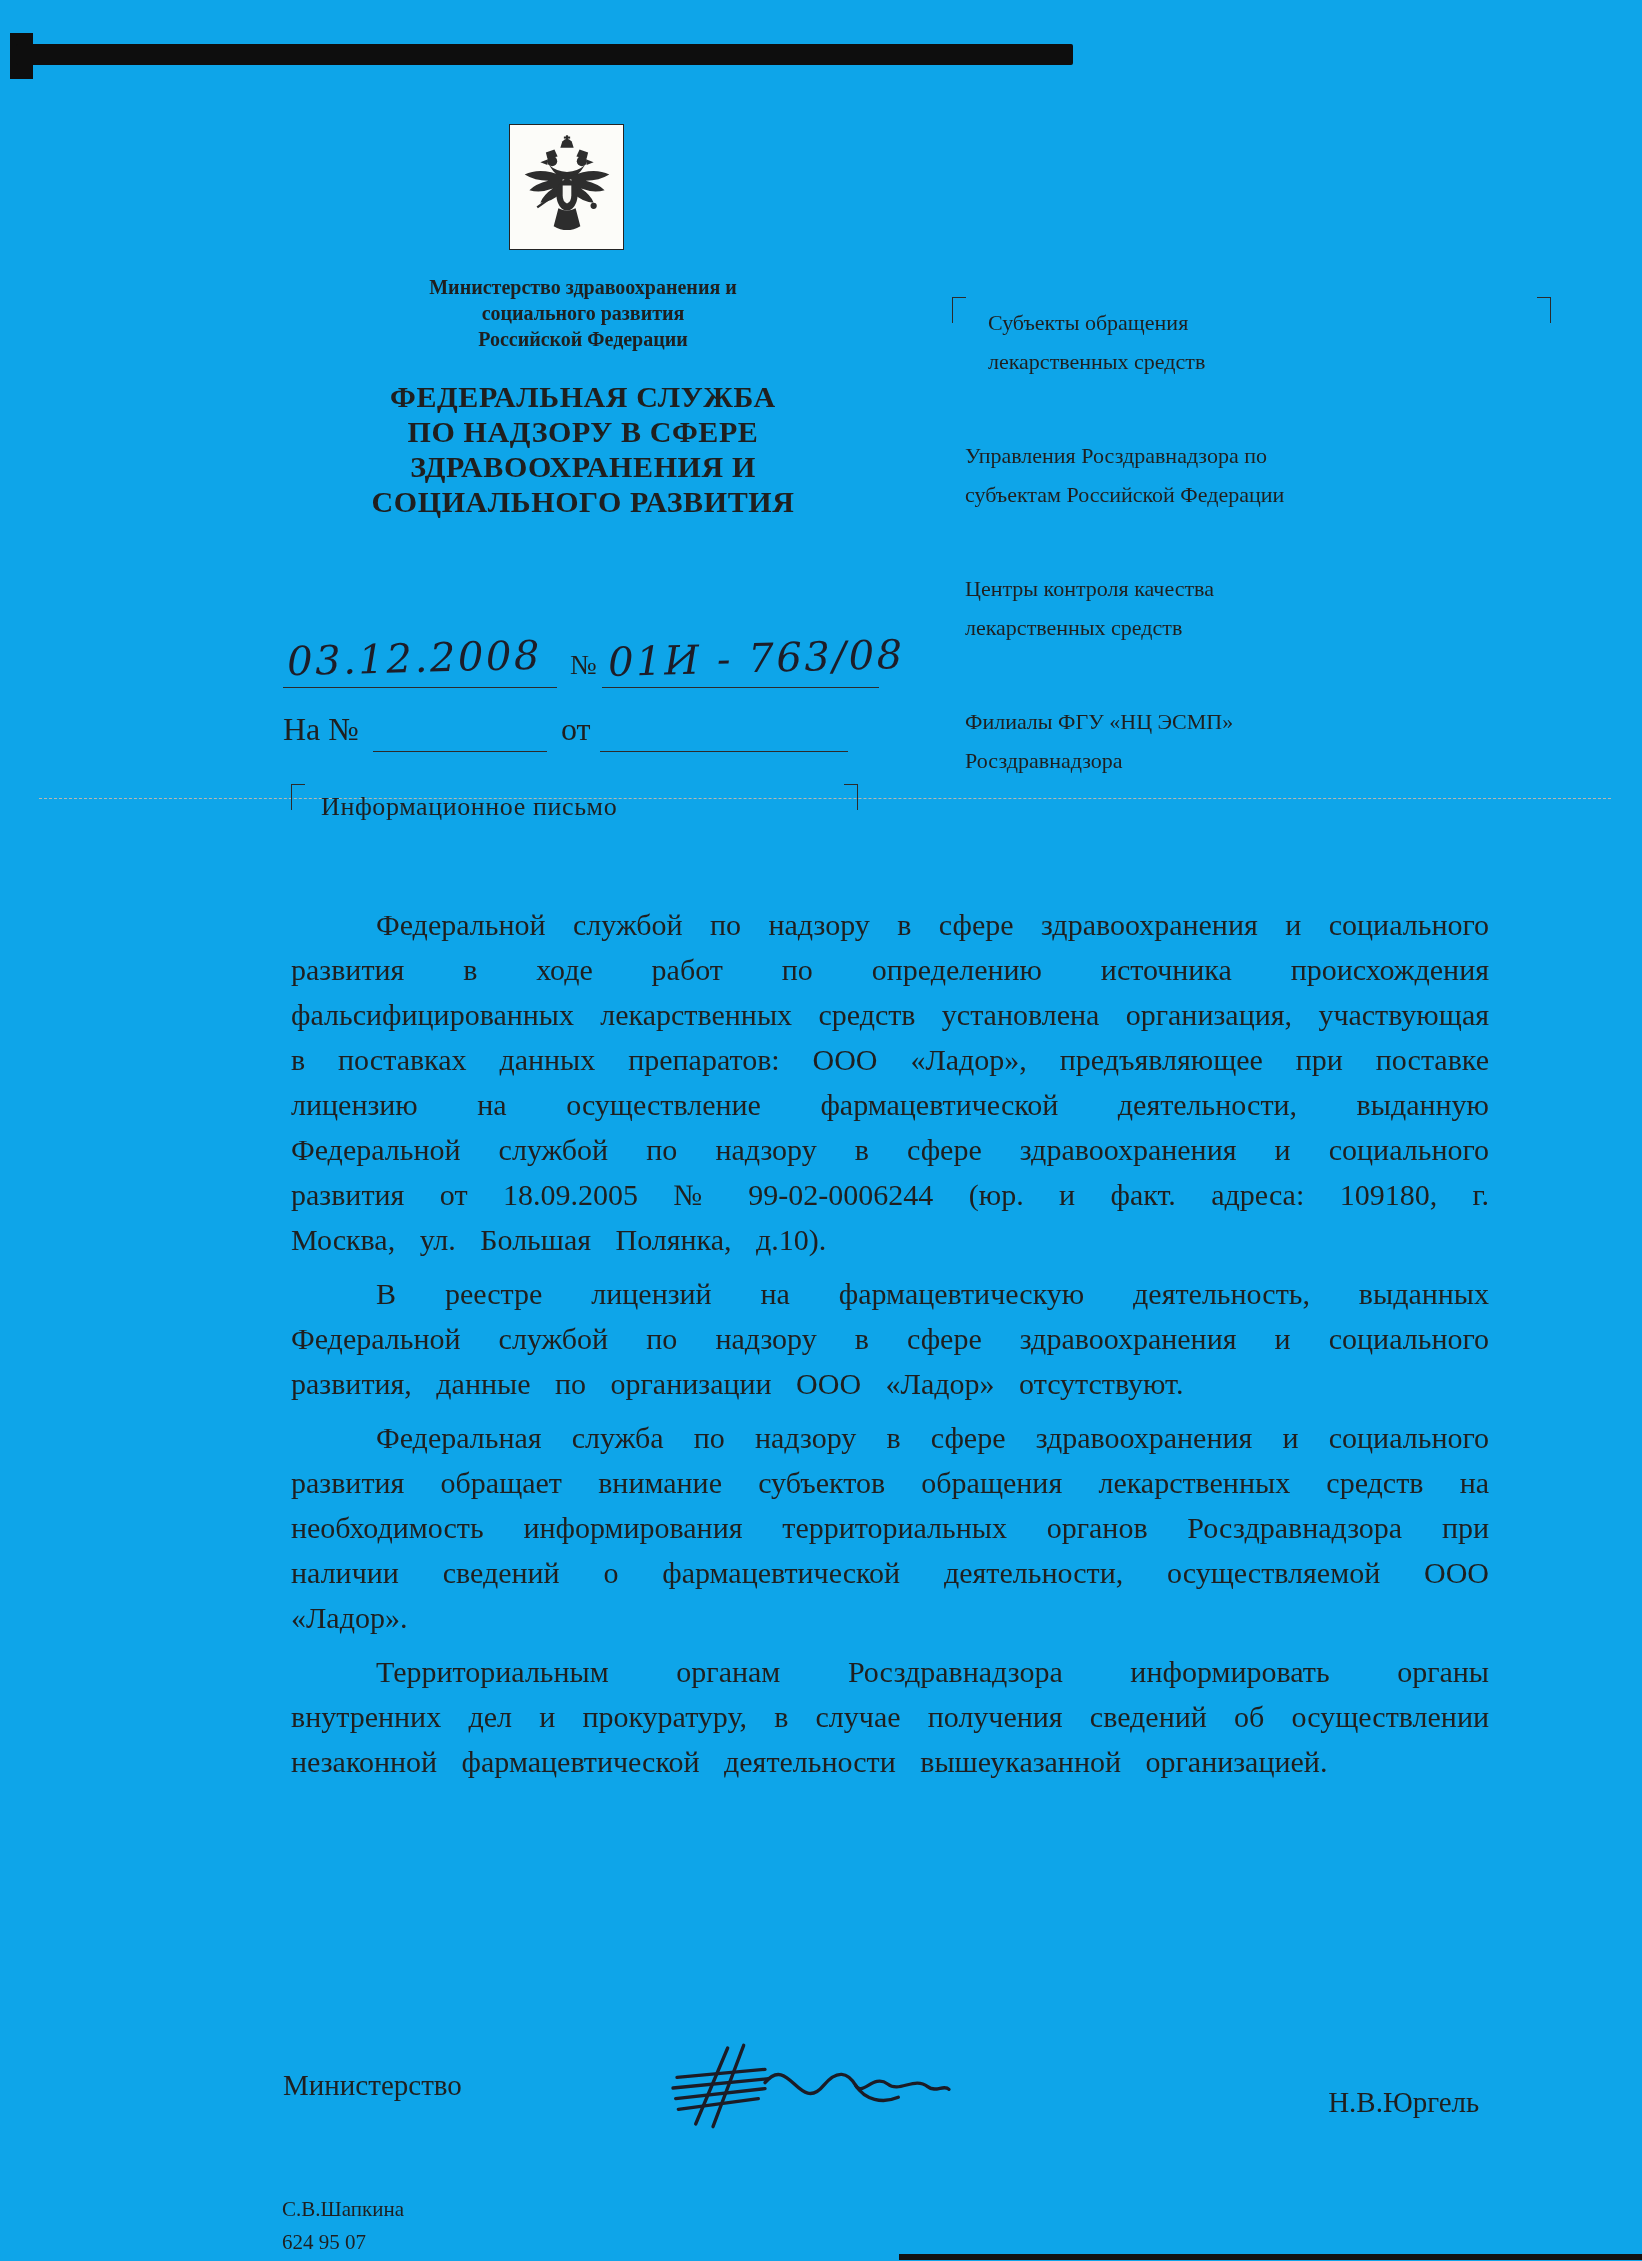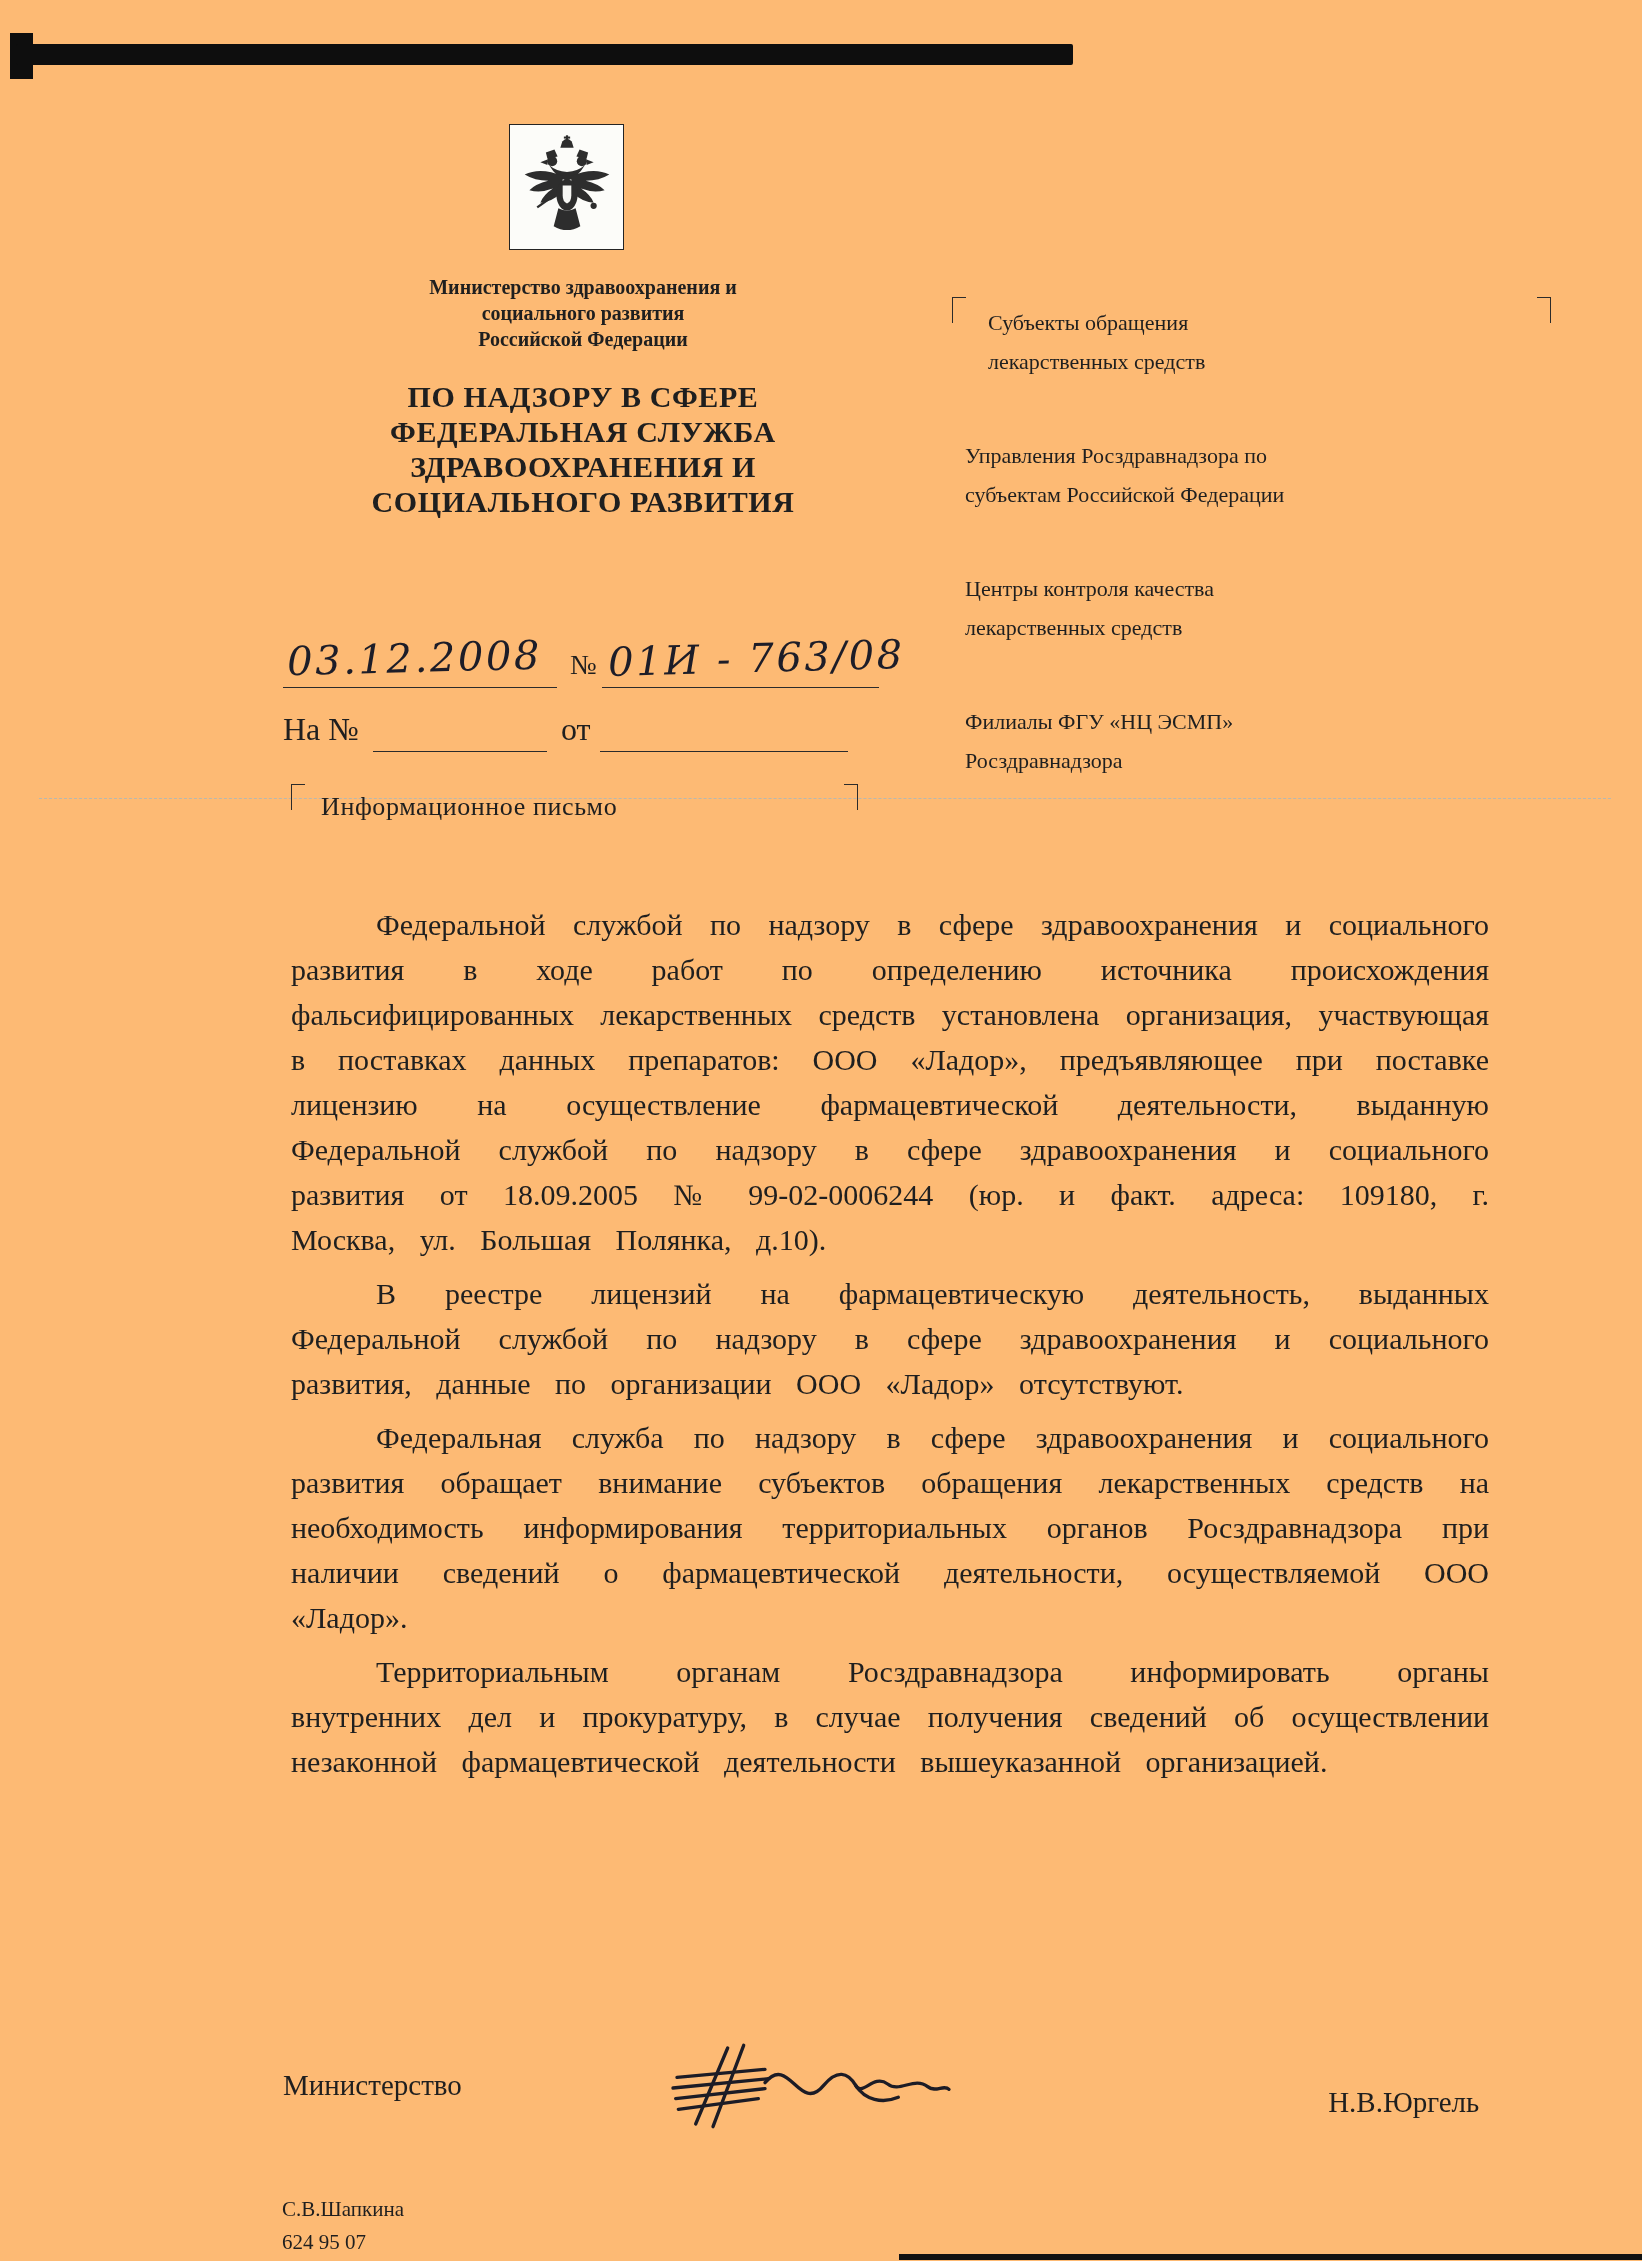--- a/index.html
+++ b/index.html
@@ -1,19 +1,19 @@
 <!DOCTYPE html>
 <html style="font-size:10.3px"><head>
 <meta charset="utf-8">
 <style>
   * { margin:0; padding:0; box-sizing:border-box; }
   html,body { background:#9a9a96; }
   .page {
     position:relative; width:1643px; height:2261px;
-    background:#fdba74; overflow:hidden;
+    background:#0ea5e9; overflow:hidden;
     font-family:"Liberation Serif","DejaVu Serif",serif;
     color:#1f1f1f; margin:0 auto;
   }
   
   .scan-bar-top { position:absolute; left:15.5px; top:44px; width:1057px; height:20.6px; background:#0e0e0e; border-radius:1.9px; }
   .scan-nub-top { position:absolute; left:10.3px; top:33px; width:23px; height:46px; background:#0e0e0e; }
   .scan-bar-bottom { position:absolute; left:899px; bottom:1.3px; width:744px; height:5.8px; background:#121212; }
   .fold-line { position:absolute; left:39px; top:798px; width:1572px; height:0; border-top:1.9px dashed #b8b8b0; }
 
   
@@ -103,22 +103,22 @@
     </svg>
   </div>
 
   <div class="ministry">
     <div>Министерство здравоохранения и</div>
     <div>социального развития</div>
     <div>Российской Федерации</div>
   </div>
 
   <div class="service">
+    <div>ФЕДЕРАЛЬНАЯ СЛУЖБА</div>
     <div>ПО НАДЗОРУ В СФЕРЕ</div>
-    <div>ФЕДЕРАЛЬНАЯ СЛУЖБА</div>
     <div>ЗДРАВООХРАНЕНИЯ И</div>
     <div>СОЦИАЛЬНОГО РАЗВИТИЯ</div>
   </div>
 
 
   <div class="ref-line">
     <span class="hw hw-date">03.12.2008</span>
     <div class="ref-underline-1"></div>
     <span class="ref-numsign">№</span>
     <span class="hw hw-number">01И - 763/08</span>

